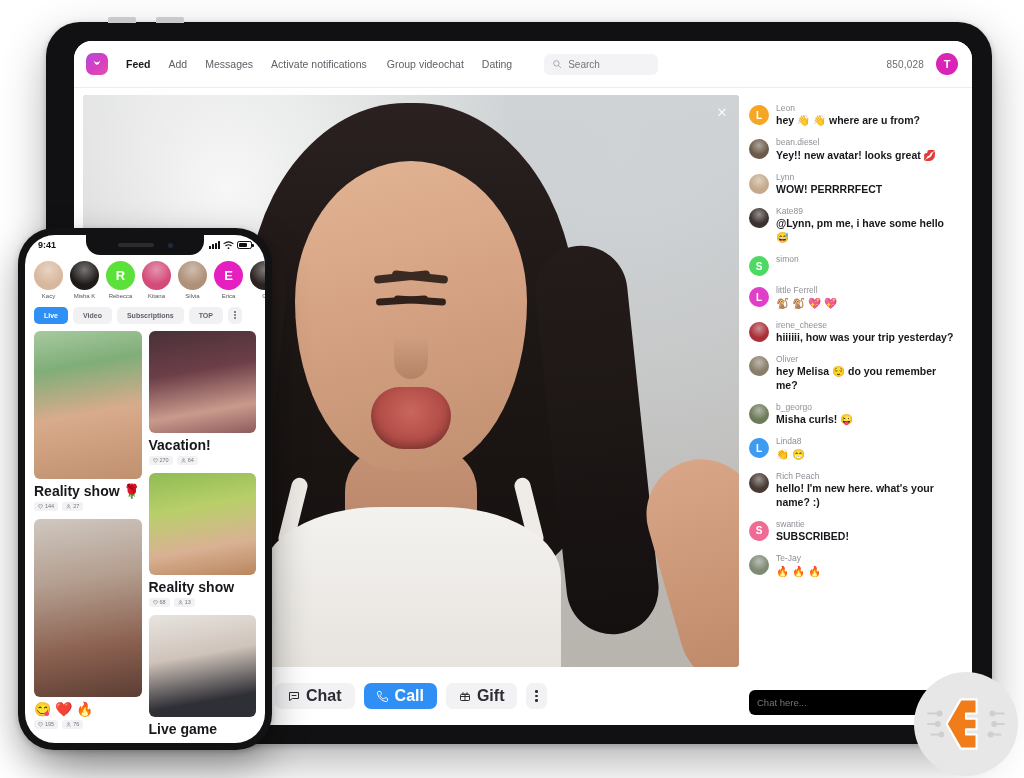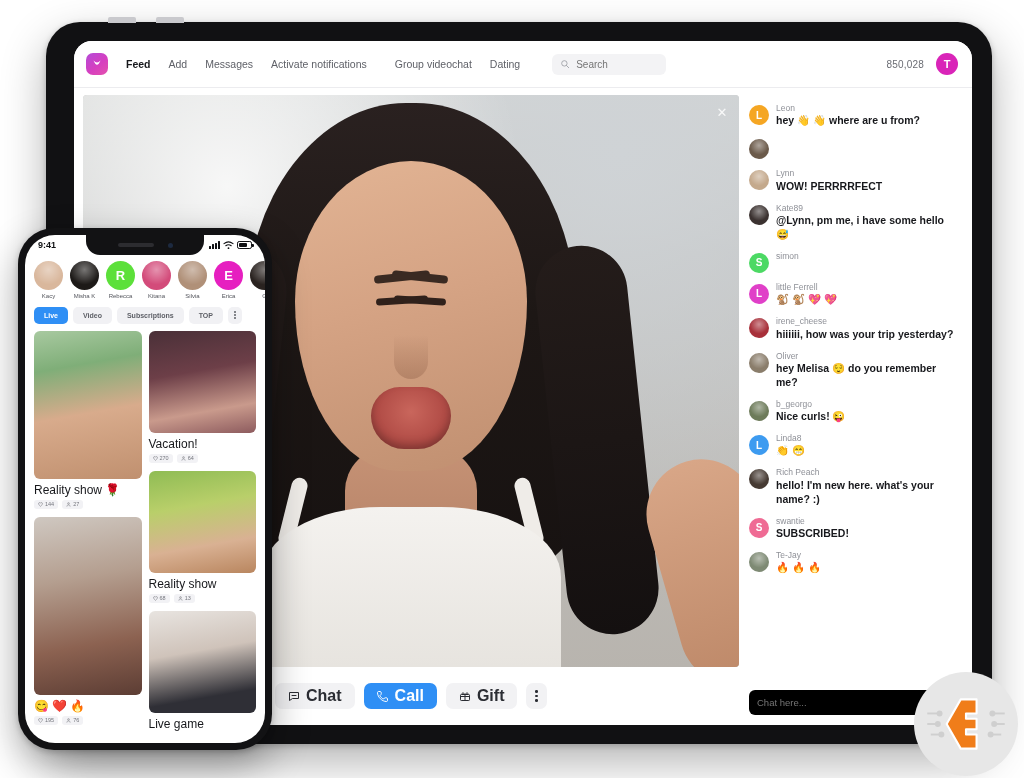--- a/index.html
+++ b/index.html
@@ -47,21 +47,21 @@
     flex: none;
   }
   .logo-box svg { width: 12px; height: 12px; }
   .nav-links { display: flex; align-items: center; margin-left: 18px; }
   .nav-link {
     font-size: 10.5px; color: #5f6168; white-space: nowrap;
     cursor: pointer;
   }
   .nav-link + .nav-link { margin-left: 18px; }
   .nav-link.active { color: #17181c; font-weight: bold; }
-  .nav-link.gap { margin-left: 28px; }
+  .nav-link.gap { margin-left: 20px; }
   #search-box {
     margin-left: 32px; width: 114px; height: 21px;
     background: #f3f3f5; border-radius: 6px;
     display: flex; align-items: center; padding: 0 8px; gap: 6px;
   }
   #search-box svg { width: 10px; height: 10px; flex: none; }
   #search-input {
     border: 0; background: transparent; outline: none;
     font-family: inherit; font-size: 10px; color: #8d8f96; width: 100%;
   }
@@ -276,21 +276,21 @@
   .filt.active { background: #2f8ff5; color: #fff; }
   .filt.kb { padding: 0 6px; }
   .filt.kb i { width: 2px; height: 2px; border-radius: 50%; background: #5d5f66; display: block; margin: .8px 0; }
 
   
   #feed { display: flex; gap: 7px; padding: 0 9px; }
   .feed-col { flex: 1; min-width: 0; display: flex; flex-direction: column; gap: 8px; }
   .card { cursor: pointer; }
   .card-img { width: 100%; border-radius: 6px; background-size: cover; background-position: center top; }
   .card-title {
-    font-size: 12px; font-weight: normal; color: #17181c;
+    font-size: 14px; font-weight: bold; color: #17181c;
     margin-top: 4px; display: flex; align-items: center; gap: 3px;
   }
   .card-stats { display: flex; gap: 4px; margin-top: 3px; }
   .stat {
     background: #f2f2f5; border-radius: 3px; padding: 1.5px 4px;
     font-size: 5.5px; color: #74767d; display: flex; align-items: center; gap: 2px;
   }
   .stat svg { width: 5px; height: 5px; }
 
   
@@ -409,20 +409,24 @@
           <div id="chat-list">
               <div class="msg">
                 <div class="msg-av" style="background: rgb(245, 166, 35);">L</div>
                 <div class="msg-body">
                   <div class="msg-name">Leon</div>
                   <div class="msg-text">hey 👋 👋  where are u from?</div>
                 </div>
               </div>
               <div class="msg">
                 <div class="msg-av" style="background: radial-gradient(circle at 50% 32%, rgba(255, 255, 255, 0.45), rgba(255, 255, 255, 0) 55%), rgb(107, 90, 74);"></div>
+                <div class="msg-body">
+                  <div class="msg-name">bean.diesel</div>
+                  <div class="msg-text">Yey!! new avatar! looks great 💋</div>
+                </div>
               </div>
               <div class="msg">
                 <div class="msg-av" style="background: radial-gradient(circle at 50% 32%, rgba(255, 255, 255, 0.45), rgba(255, 255, 255, 0) 55%), rgb(196, 169, 140);"></div>
                 <div class="msg-body">
                   <div class="msg-name">Lynn</div>
                   <div class="msg-text">WOW! PERRRRFECT</div>
                 </div>
               </div>
               <div class="msg">
                 <div class="msg-av" style="background: radial-gradient(circle at 50% 32%, rgba(255, 255, 255, 0.45), rgba(255, 255, 255, 0) 55%), rgb(59, 50, 48);"></div>
@@ -455,21 +459,21 @@
                 <div class="msg-av" style="background: radial-gradient(circle at 50% 32%, rgba(255, 255, 255, 0.45), rgba(255, 255, 255, 0) 55%), rgb(138, 125, 107);"></div>
                 <div class="msg-body">
                   <div class="msg-name">Oliver</div>
                   <div class="msg-text">hey Melisa 😌  do you remember me?</div>
                 </div>
               </div>
               <div class="msg">
                 <div class="msg-av" style="background: radial-gradient(circle at 50% 32%, rgba(255, 255, 255, 0.45), rgba(255, 255, 255, 0) 55%), rgb(109, 123, 90);"></div>
                 <div class="msg-body">
                   <div class="msg-name">b_georgo</div>
-                  <div class="msg-text">Nice curls! 😜</div>
+                  <div class="msg-text">Misha curls! 😜</div>
                 </div>
               </div>
               <div class="msg">
                 <div class="msg-av" style="background: rgb(61, 155, 240);">L</div>
                 <div class="msg-body">
                   <div class="msg-name">Linda8</div>
                   <div class="msg-text">👏 😁</div>
                 </div>
               </div>
               <div class="msg">

